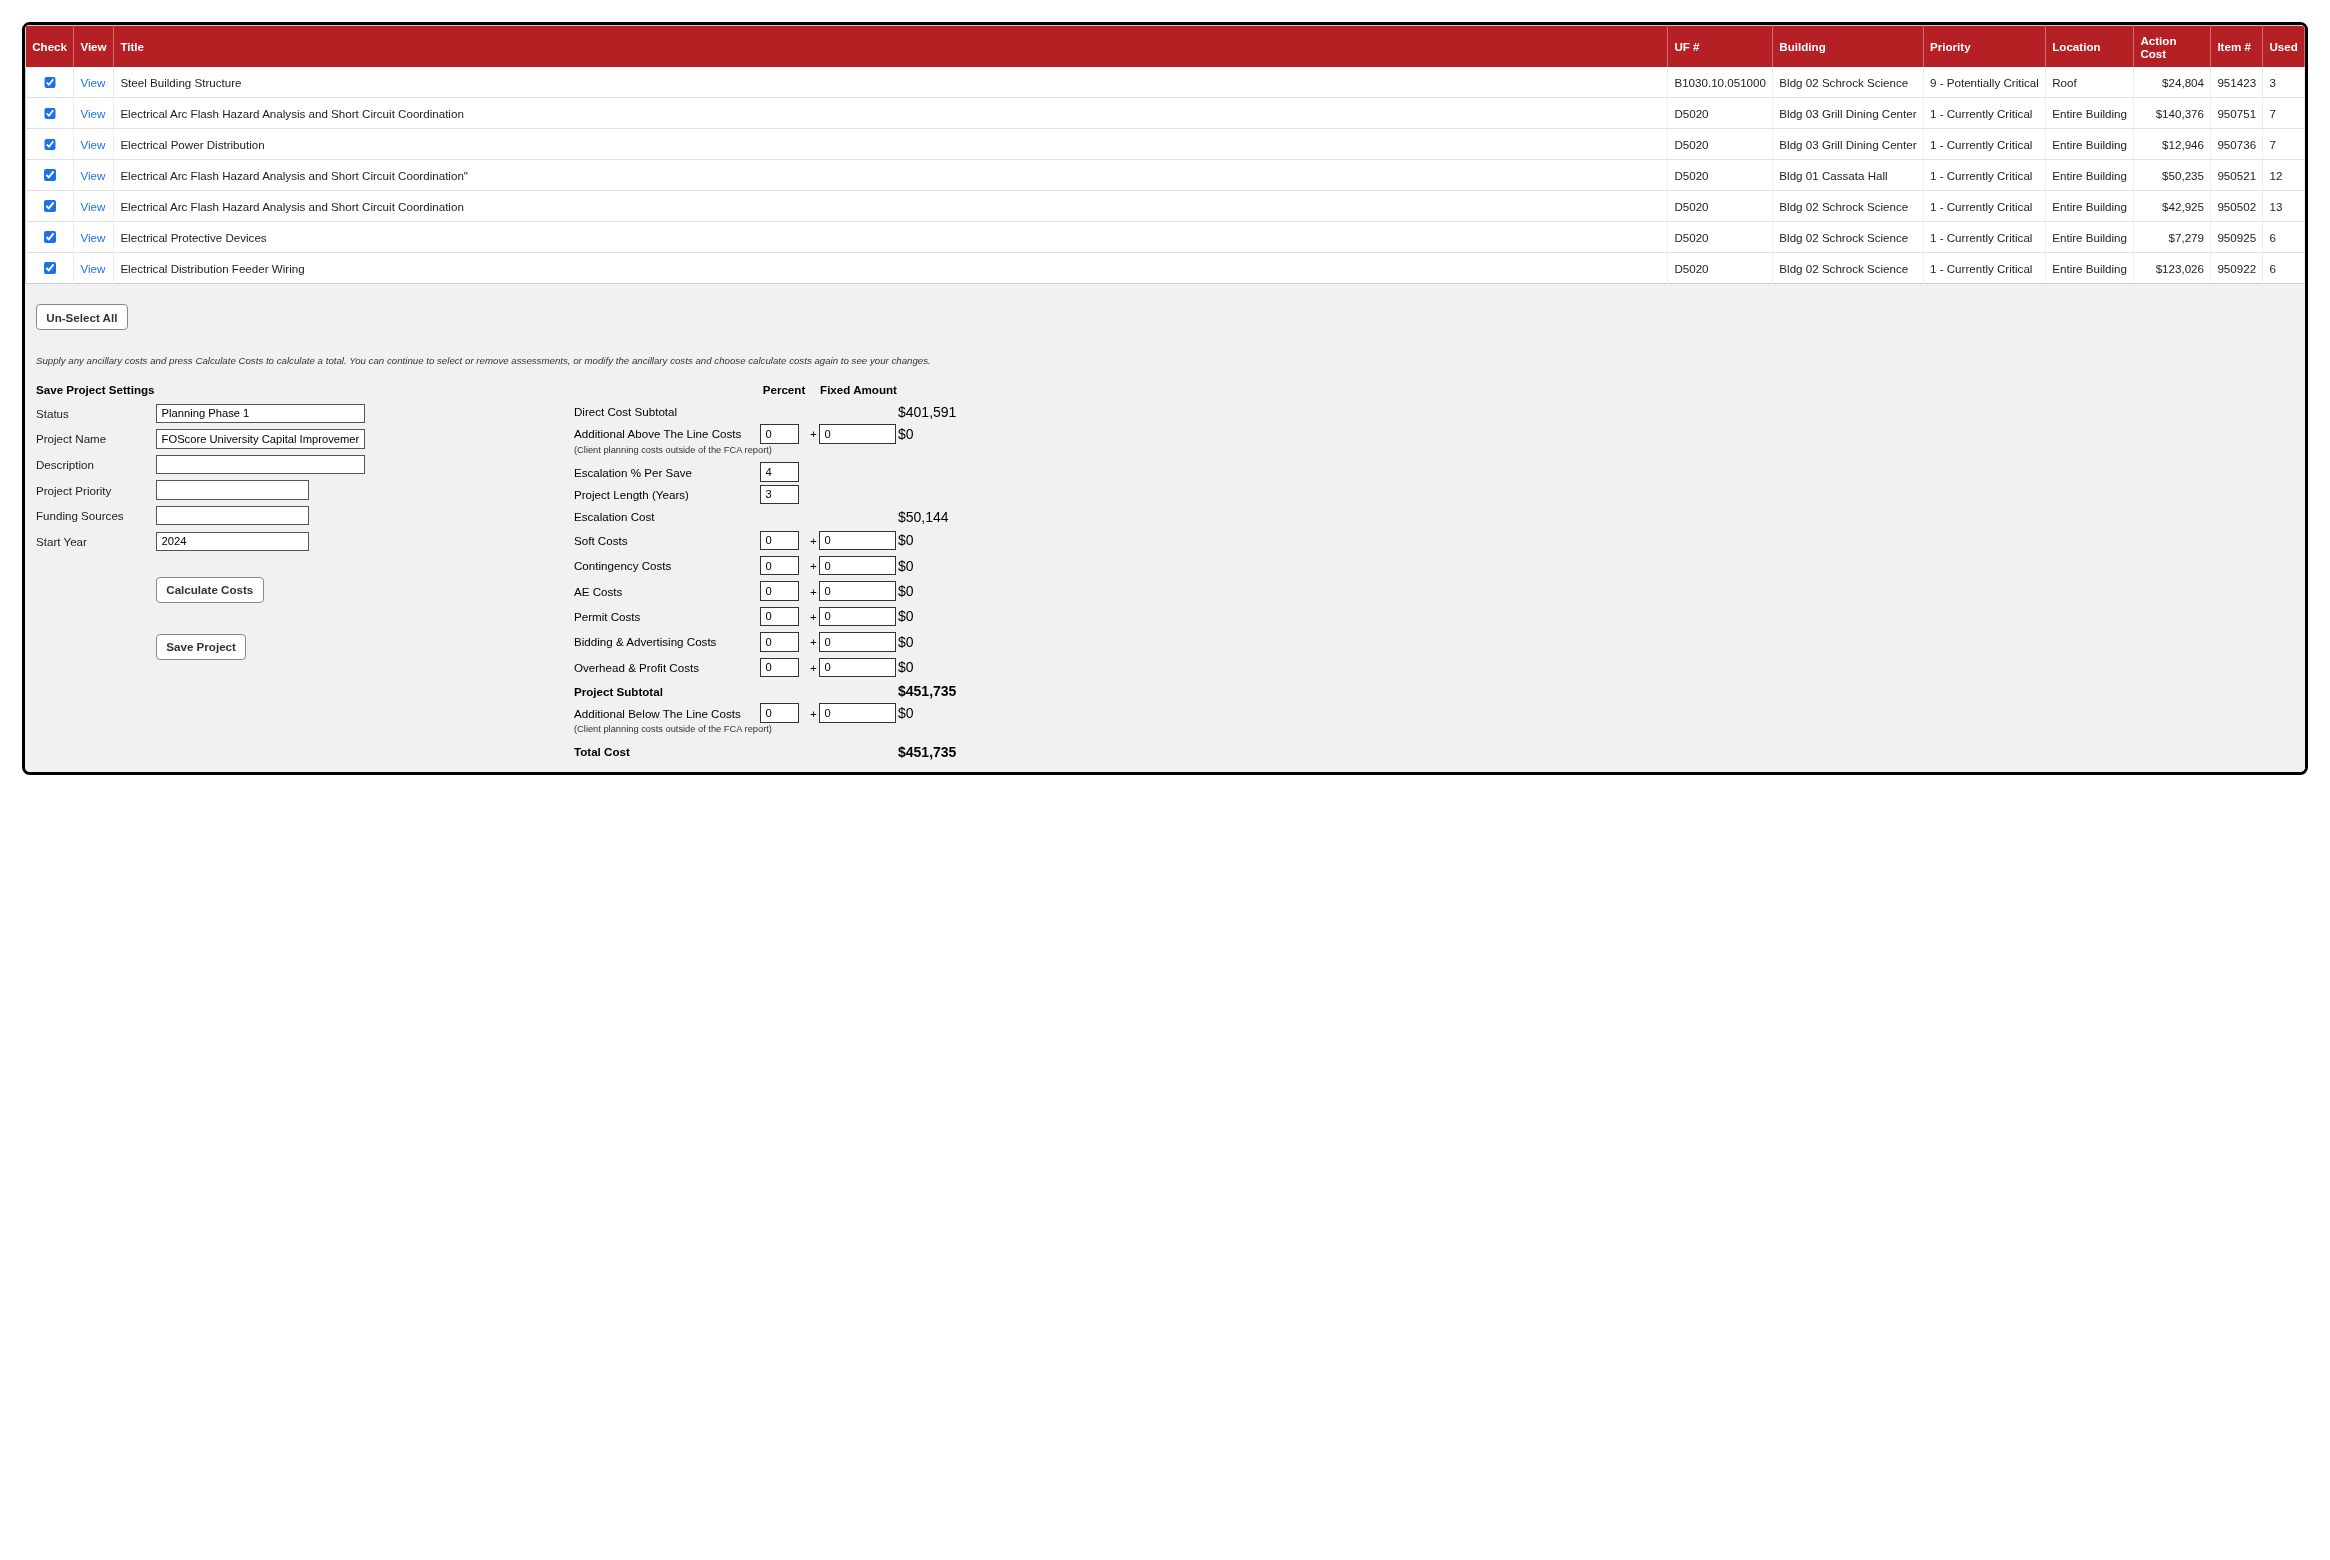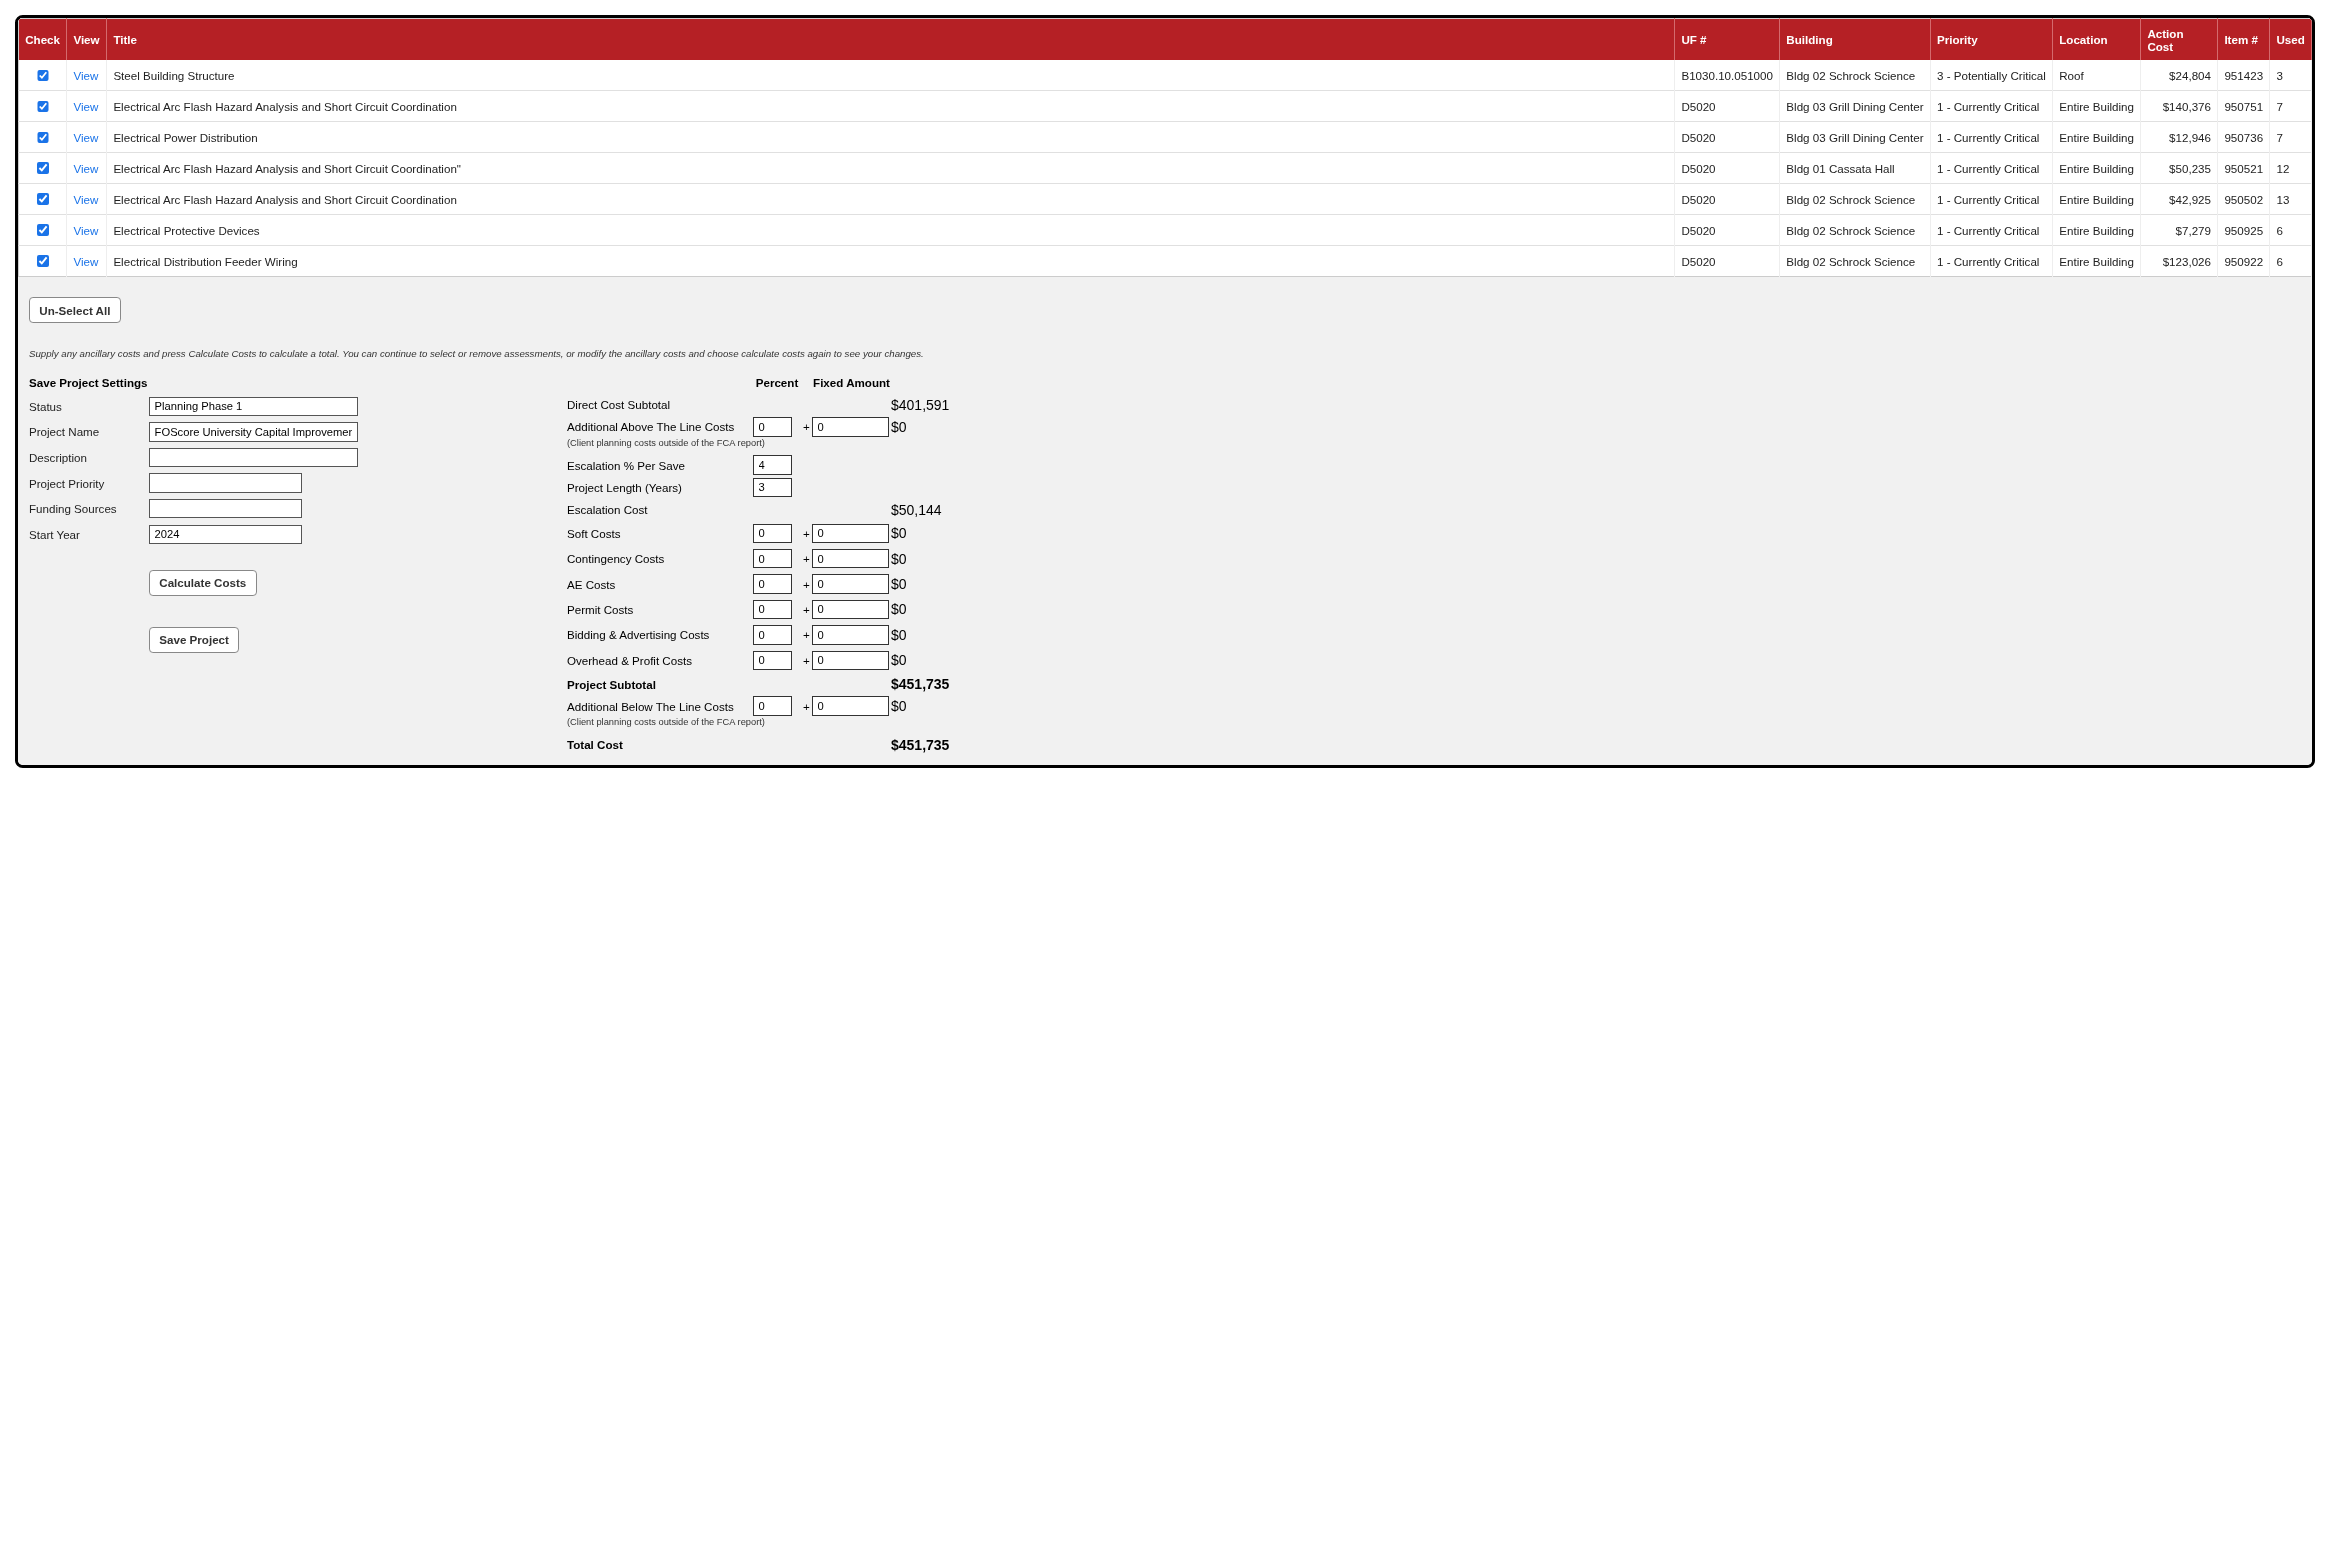--- a/index.html
+++ b/index.html
@@ -7,21 +7,21 @@
     margin: 0;
     padding: 0;
     background: #fff;
     font-family: Arial, Helvetica, sans-serif;
     font-size: 11.2px;
     color: #000;
   }
   .outer-frame {
     border: 3.1px solid #000;
     border-radius: 7.7px;
-    margin: 15px;
+    margin: 22px;
     overflow: hidden;
   }
   .content {
     background: #f1f1f1;
     padding: 0 0 9.3px 0;
   }
   table.main-table {
     width: 100%;
     border-collapse: collapse;
     background: #fff;
@@ -180,21 +180,21 @@
           <th class="col-used">Used</th>
         </tr>
       </thead>
       <tbody id="tbody">
           <tr>
             <td class="col-check"><input type="checkbox" class="row-check" checked="" style=""></td>
             <td class="col-view"><a href="#" class="view-link">View</a></td>
             <td>Steel Building Structure</td>
             <td class="col-uf">B1030.10.051000</td>
             <td class="col-bldg">Bldg 02 Schrock Science</td>
-            <td class="col-prio">3 - Potentially Critical</td>
+            <td class="col-prio">9 - Potentially Critical</td>
             <td class="col-loc">Roof</td>
             <td class="col-cost num">$24,804</td>
             <td class="col-item">951423</td>
             <td class="col-used">3</td>
           </tr>
           <tr>
             <td class="col-check"><input type="checkbox" class="row-check" checked="" style=""></td>
             <td class="col-view"><a href="#" class="view-link">View</a></td>
             <td>Electrical Arc Flash Hazard Analysis and Short Circuit Coordination</td>
             <td class="col-uf">D5020</td>

